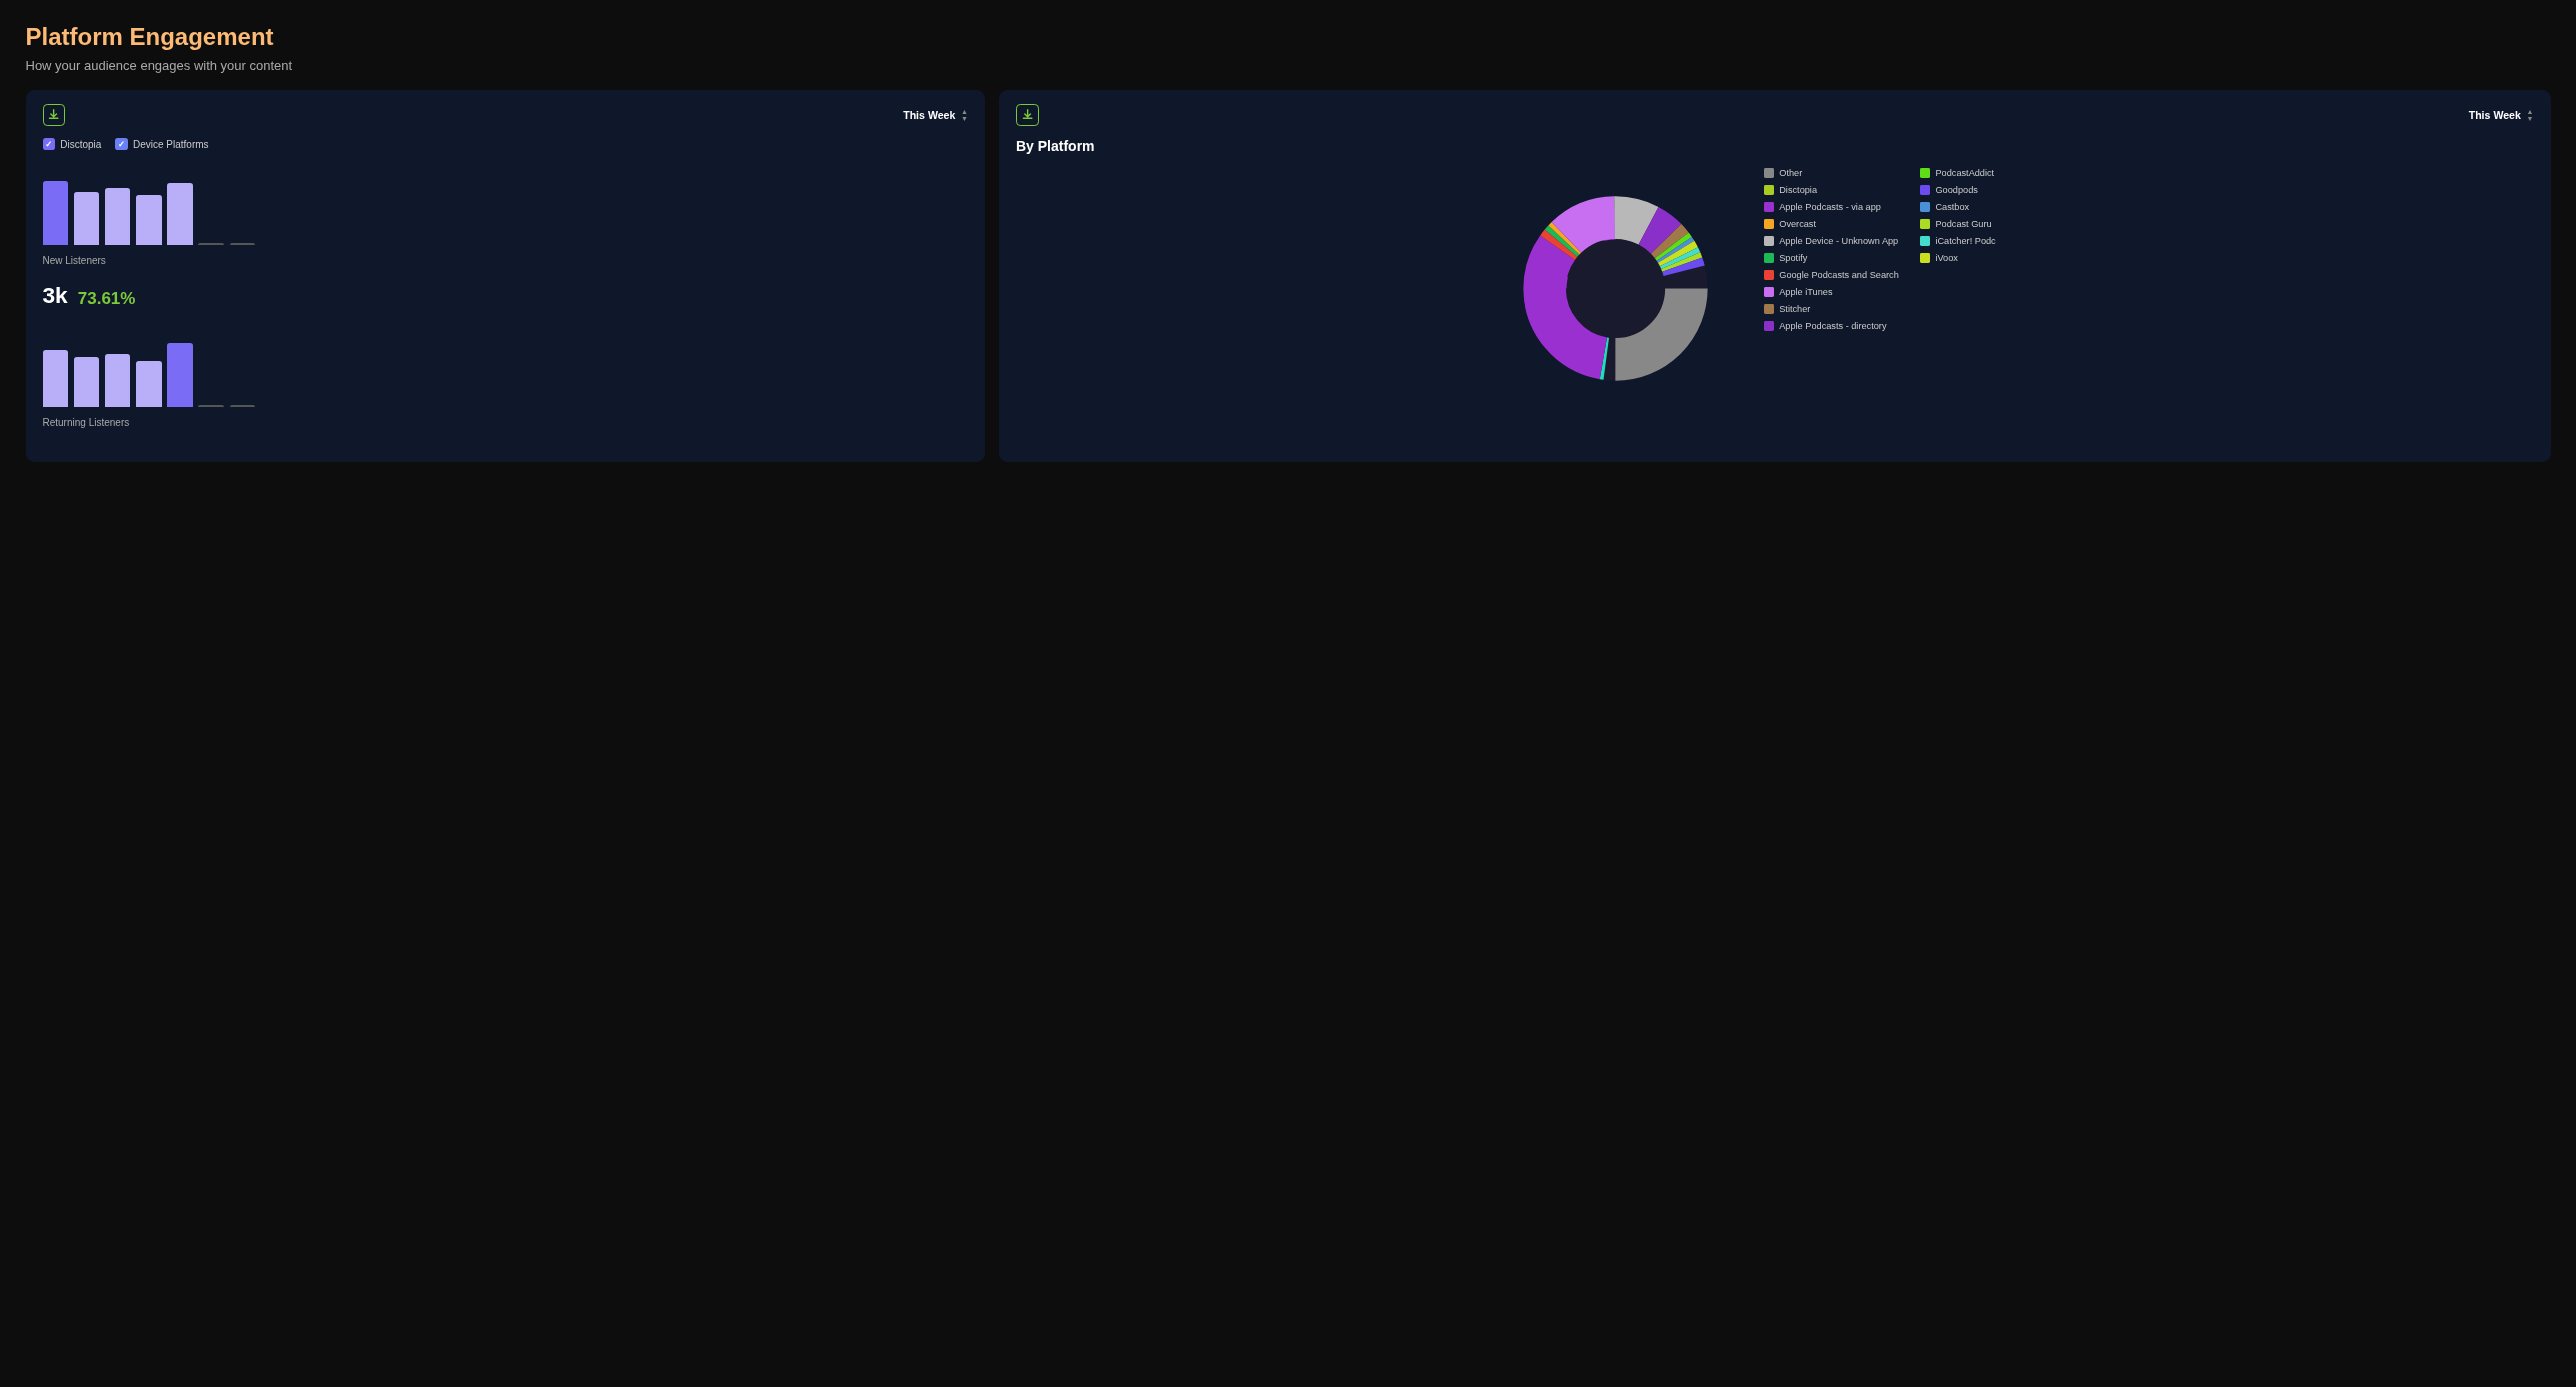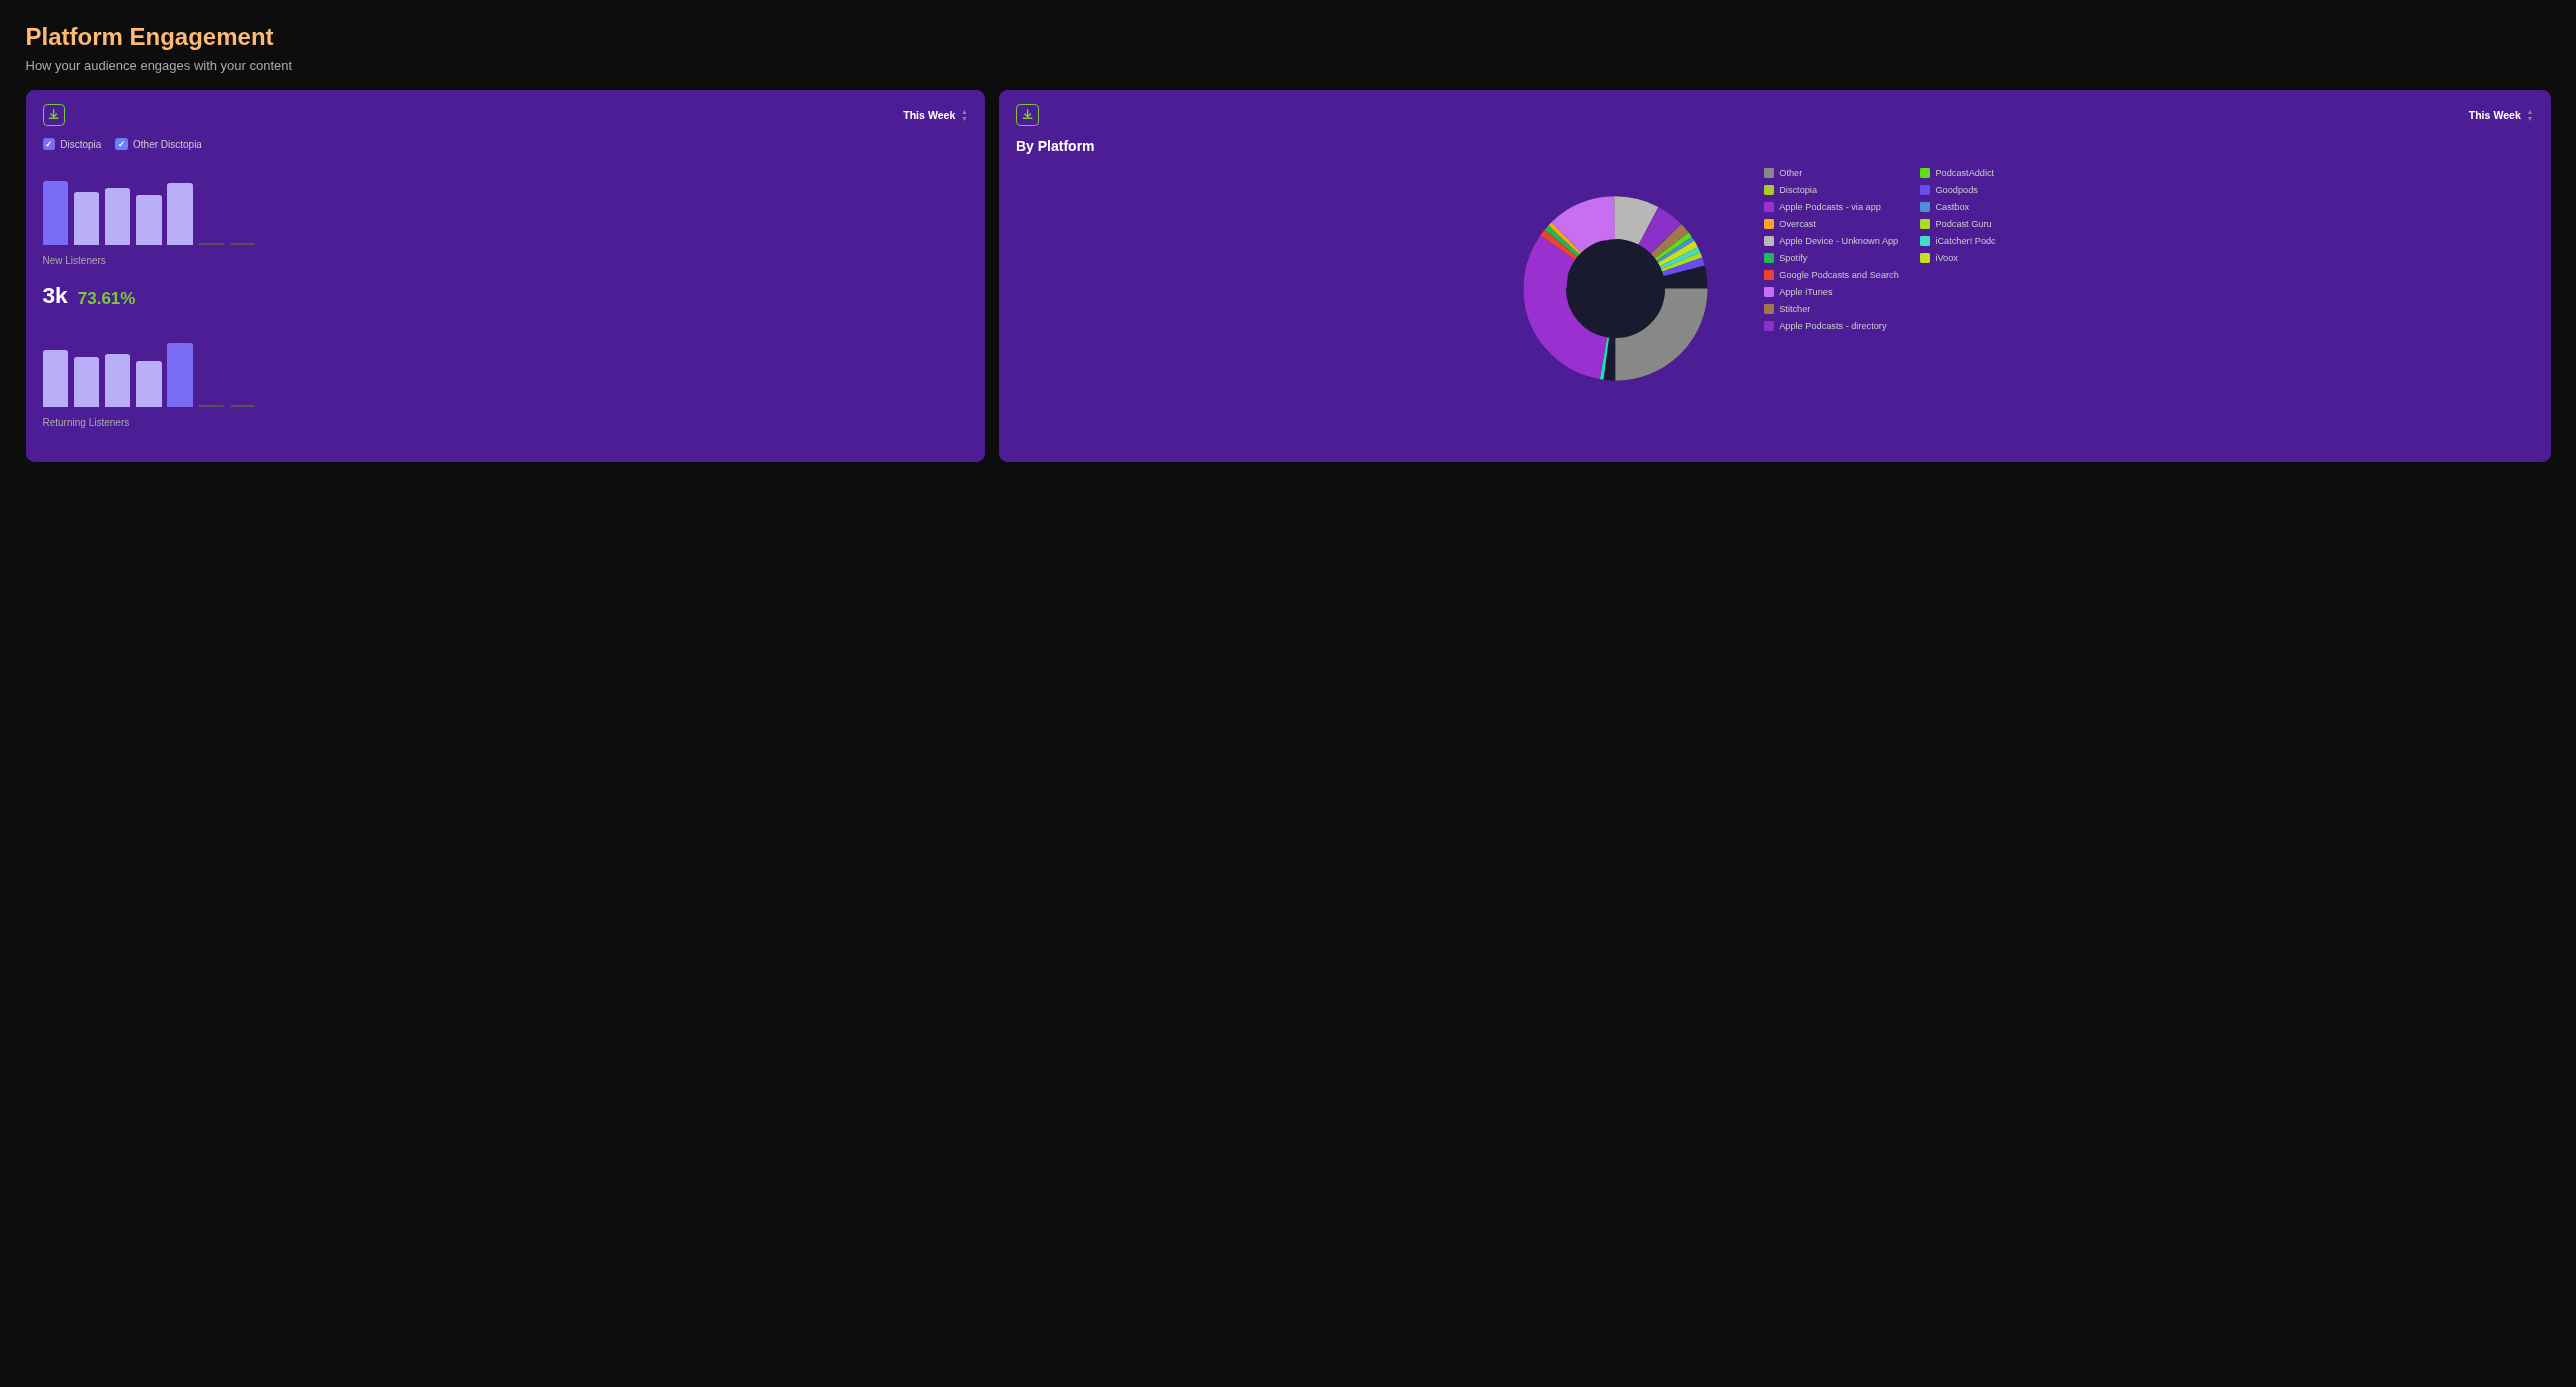--- a/index.html
+++ b/index.html
@@ -20,21 +20,21 @@
       font-size: 13px;
       color: #aaa;
       margin-bottom: 17px;
     }
     .cards-row {
       display: flex;
       gap: 14px;
       width: 100%;
     }
     .card {
-      background: #4c1d95;
+      background: #0f172a;
       border-radius: 8.5px;
       padding: 14px 17px;
       position: relative;
     }
     .card-left {
       width: 38%;
       min-width: 241px;
     }
     .card-right {
       flex: 1;
@@ -217,21 +217,21 @@
       </div>
     </div>
 
     <div class="legend-row">
       <div class="legend-item">
         <div class="legend-checkbox purple">✓</div>
         <span>Disctopia</span>
       </div>
       <div class="legend-item">
         <div class="legend-checkbox blue">✓</div>
-        <span>Other Disctopia</span>
+        <span>Device Platforms</span>
       </div>
     </div>
 
     <div class="bar-section">
       <div class="bars-container">
         <div class="bar purple-dark" style="height:64px;"></div>
         <div class="bar purple-light" style="height:53px;"></div>
         <div class="bar purple-light" style="height:57px;"></div>
         <div class="bar purple-light" style="height:50px;"></div>
         <div class="bar purple-light" style="height:62px;"></div>

